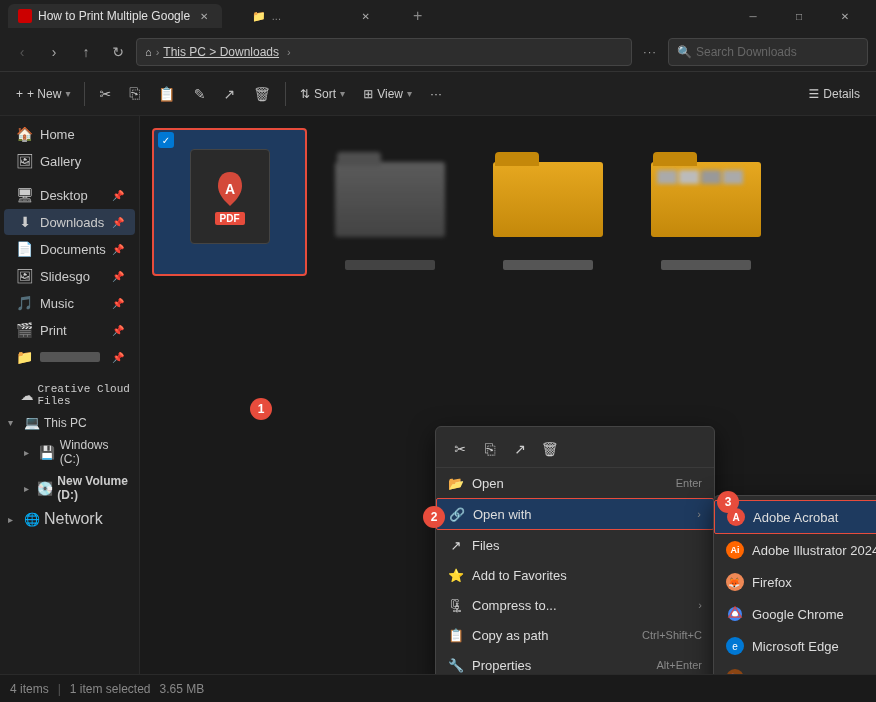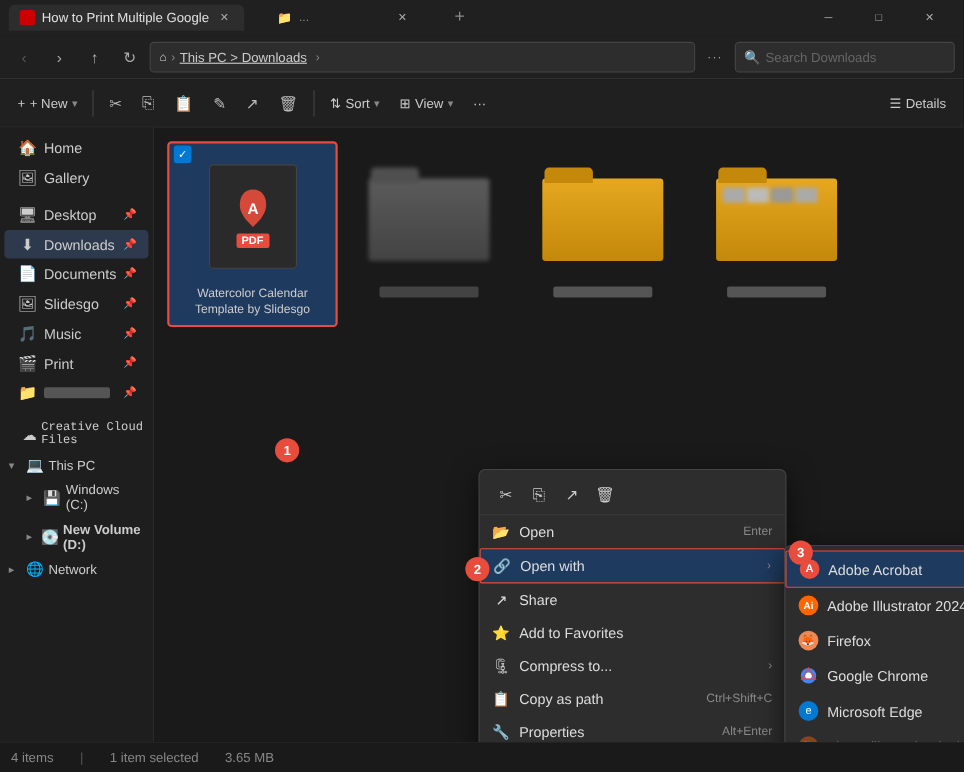--- a/index.html
+++ b/index.html
@@ -419,21 +419,21 @@
     .badge-3 { top: 375px; left: 577px; }
 
     
     .status-bar {
       height: 28px;
       background: #1a1a1a;
       border-top: 1px solid #2a2a2a;
       display: flex;
       align-items: center;
       padding: 0 10px;
-      gap: 24px;
+      gap: 9px;
       font-size: 12px;
       color: #888;
     }
     .status-sep { color: #555; }
 
     .file-item-wrapper {
       position: relative;
     }
   </style>
 </head>
@@ -586,39 +586,38 @@
       <span style="font-size:12px;">Windows (C:)</span>
     </div>
     <div class="sidebar-tree-item" style="padding-left:24px;">
       <span class="tree-chevron">▸</span>
       <span class="tree-icon">💽</span>
       <span style="font-size:12px;font-weight:bold;">New Volume (D:)</span>
     </div>
     <div class="sidebar-tree-item">
       <span class="tree-chevron">▸</span>
       <span class="tree-icon">🌐</span>
-      <span style="font-size:12px;">Network</span>
+      <span style="font-size:16px;">Network</span>
     </div>
   </div>
 
   <div class="content-area">
     <div class="file-grid">
 
       <div class="file-item selected selected-border file-item-wrapper" style="width:155px;">
         <div class="file-check">✓</div>
         <div class="file-icon-large">
           <div class="pdf-icon">
             <svg width="40" height="40" viewBox="0 0 40 40">
               <path d="M20 4 C12 4 8 10 8 18 C8 24 12 30 16 34 L20 38 L24 34 C28 30 32 24 32 18 C32 10 28 4 20 4Z" fill="#e74c3c" opacity="0.9"></path>
               <text x="20" y="26" text-anchor="middle" fill="white" font-size="14" font-weight="bold">A</text>
             </svg>
             <div class="pdf-label">PDF</div>
           </div>
         </div>
-        <div class="file-name">Watercolor Calendar Template by Slidesgo</div>
       </div>
 
       <div class="file-item file-item-wrapper" style="opacity:0.7;">
         <div class="file-icon-large">
           <div style="width:110px;height:85px;position:relative;filter:blur(2px);">
             <div style="position:absolute;bottom:0;left:0;right:0;height:75px;background:linear-gradient(180deg,#777 0%,#555 100%);border-radius:3px;"></div>
             <div style="position:absolute;top:0;left:2px;width:40%;height:14px;background:#666;border-radius:4px 4px 0 0;"></div>
           </div>
         </div>
         <div style="background:#555;width:90px;height:10px;border-radius:2px;margin-top:6px;"></div>
@@ -702,21 +701,21 @@
           <div class="submenu-item">
             <span class="submenu-icon calibre-icon" style="background:#8b4513;">📚</span>
             <span>The calibre e-book viewer</span>
           </div>
 
         </div>
       </div>
 
       <div class="context-menu-item">
         <span class="context-menu-icon">↗</span>
-        <span>Share</span>
+        <span>Files</span>
       </div>
       <div class="context-menu-item">
         <span class="context-menu-icon">⭐</span>
         <span>Add to Favorites</span>
       </div>
       <div class="context-menu-item">
         <span class="context-menu-icon">🗜</span>
         <span>Compress to...</span>
         <span class="context-menu-arrow">›</span>
       </div>

